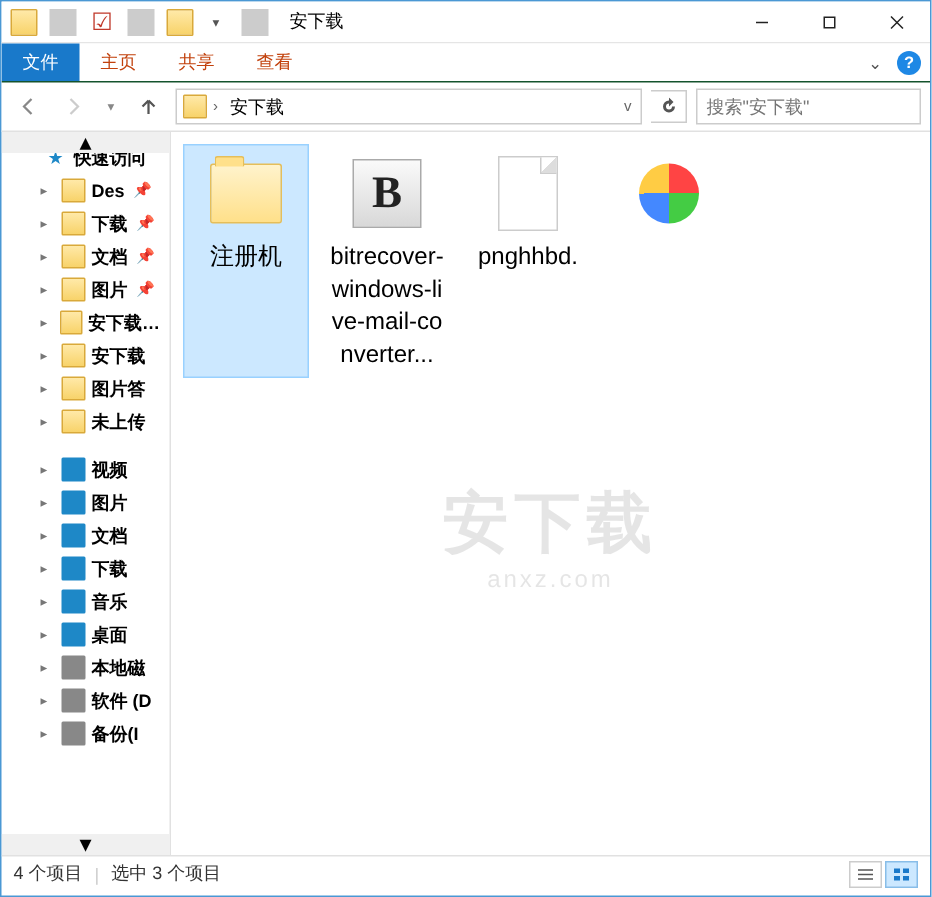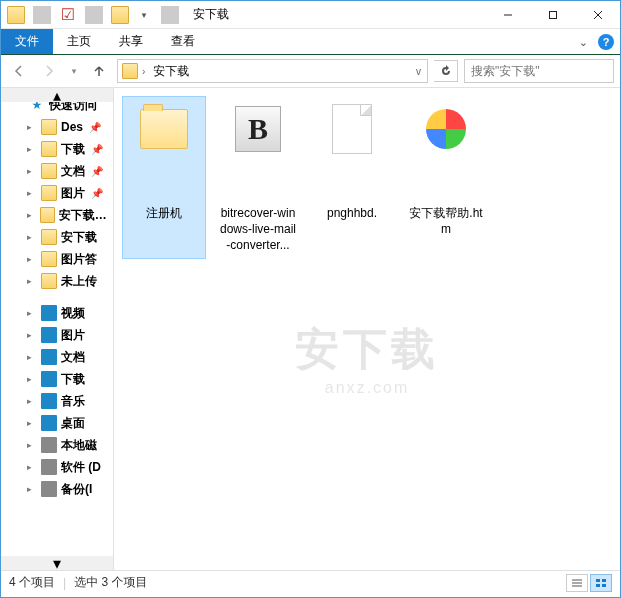--- a/index.html
+++ b/index.html
@@ -5,21 +5,21 @@
 * { margin: 0; padding: 0; box-sizing: border-box; font-family: "Microsoft YaHei", "Segoe UI", sans-serif; }
 body { width: 621px; height: 598px; border: 1px solid #4a98d4; background: #fff; position: relative; overflow: hidden; }
 .titlebar { height: 28px; display: flex; align-items: center; background: #fff; border-bottom: 1px solid #e5e5e5; }
 .title-icons { display: flex; gap: 6px; padding: 0 6px; align-items: center; }
 .title-icons span { display: inline-flex; align-items: center; justify-content: center; width: 18px; height: 18px; }
 .title-sep { width: 1px; height: 18px; background: #ccc; margin: 0 2px; }
 .title-text { font-size: 12px; padding-left: 6px; }
 .win-controls { margin-left: auto; display: flex; }
 .win-btn { width: 45px; height: 28px; display: flex; align-items: center; justify-content: center; cursor: pointer; }
 .ribbon-tabs { height: 26px; display: flex; align-items: stretch; background: #fff; border-bottom: 1px solid #14532d; position: relative; }
-.rtab { padding: 0 14px; display: flex; align-items: center; font-size: 12px; color: #000000; cursor: pointer; }
+.rtab { padding: 0 14px; display: flex; align-items: center; font-size: 12px; color: #c2410c; cursor: pointer; }
 .rtab.file { background: #1979ca; color: #fff; }
 .ribbon-icons { position: absolute; right: 6px; top: 0; height: 26px; display: flex; align-items: center; gap: 10px; }
 .addr-row { height: 33px; display: flex; align-items: center; background: #fff; padding: 3px 6px; gap: 6px; border-bottom: 1px solid #e1e1e1; }
 .nav-btn { width: 24px; height: 24px; display: flex; align-items: center; justify-content: center; cursor: pointer; color: #666; }
 .nav-btn.disabled { color: #bbb; cursor: default; }
 .addr-bar { flex: 1; height: 24px; border: 1px solid #ccc; display: flex; align-items: center; padding: 0 4px; gap: 4px; }
 .addr-crumb { font-size: 12px; padding: 0 4px; cursor: pointer; }
 .addr-arrow { color: #666; font-size: 10px; }
 .addr-refresh { width: 24px; height: 22px; border: 1px solid #ccc; border-left: none; display: flex; align-items: center; justify-content: center; cursor: pointer; }
 .search-box { width: 150px; height: 24px; border: 1px solid #ccc; display: flex; align-items: center; padding: 0 6px; }
@@ -32,21 +32,21 @@
 .side-item { display: flex; align-items: center; height: 22px; font-size: 12px; padding-left: 14px; cursor: pointer; gap: 4px; white-space: nowrap; overflow: hidden; }
 .side-item.sub { padding-left: 26px; }
 .side-item .exp { width: 10px; color: #777; font-size: 9px; }
 .side-item .lbl { overflow: hidden; text-overflow: ellipsis; font-weight: bold; }
 .icon16 { width: 16px; height: 16px; display: inline-flex; align-items: center; justify-content: center; }
 .folder-ico { background: linear-gradient(#ffe9a8,#f8d36a); border: 1px solid #d9a93a; border-radius: 1px; }
 .content { flex: 1; padding: 8px; display: flex; flex-wrap: wrap; align-content: flex-start; gap: 8px 10px; position: relative; }
 .file-item { width: 84px; display: flex; flex-direction: column; align-items: center; text-align: center; cursor: pointer; padding: 4px 2px; border: 1px solid transparent; }
 .file-item.selected { background: #cce8ff; border: 1px solid #99d1ff; }
 .file-icon { width: 56px; height: 56px; display: flex; align-items: center; justify-content: center; margin-bottom: 4px; }
-.file-label { font-size: 12px; line-height: 1.35; word-break: break-all; margin-top: 44px; }
+.file-label { font-size: 16px; line-height: 1.35; word-break: break-all; }
 .big-folder { width: 48px; height: 40px; background: linear-gradient(#fff3cc,#ffe08a); border: 1px solid #e5be5a; border-radius: 2px; position: relative; }
 .big-folder::before { content: ""; position: absolute; top: -6px; left: 2px; width: 18px; height: 6px; background: #ffe08a; border: 1px solid #e5be5a; border-bottom: none; border-radius: 2px 2px 0 0; }
 .doc-sheet { width: 40px; height: 50px; background: #fff; border: 1px solid #ccc; position: relative; }
 .doc-sheet::after { content: ""; position: absolute; top: 0; right: 0; width: 10px; height: 10px; background: linear-gradient(135deg,#fff 50%,#ddd 50%); border-left: 1px solid #ccc; border-bottom: 1px solid #ccc; }
 .b-icon { width: 46px; height: 46px; background: linear-gradient(#fafafa,#d8d8d8); border: 1px solid #aaa; display: flex; align-items: center; justify-content: center; font-weight: bold; font-size: 30px; font-family: Georgia, serif; color: #222; }
 .color-wheel { width: 40px; height: 40px; border-radius: 50%; background: conic-gradient(#f44 0 90deg,#4c4 90deg 180deg,#48f 180deg 270deg,#fc4 270deg 360deg); position: relative; }
 .statusbar { height: 24px; border-top: 1px solid #e1e1e1; display: flex; align-items: center; font-size: 12px; padding: 0 8px; color: #333; }
 .statusbar .sep { margin: 0 8px; color: #ccc; }
 .view-toggles { margin-left: auto; display: flex; gap: 2px; }
 .view-btn { width: 22px; height: 18px; border: 1px solid #ccc; display: flex; align-items: center; justify-content: center; cursor: pointer; }
@@ -254,21 +254,20 @@
           <div class="file-label">bitrecover-windows-live-mail-converter...</div>
         </div><div class="file-item">
           <div class="file-icon">
             <div class="doc-sheet"></div>
           </div>
           <div class="file-label">pnghhbd.</div>
         </div><div class="file-item">
           <div class="file-icon">
             <div class="color-wheel"></div>
           </div>
-          <div class="file-label">安下载帮助.htm</div>
         </div></div>
     <div class="watermark">
       <div class="wm-top">安下载</div>
       <div class="wm-bot">anxz.com</div>
     </div>
   </div>
 </div>
 
 <div class="statusbar">
   <span>4 个项目</span>

